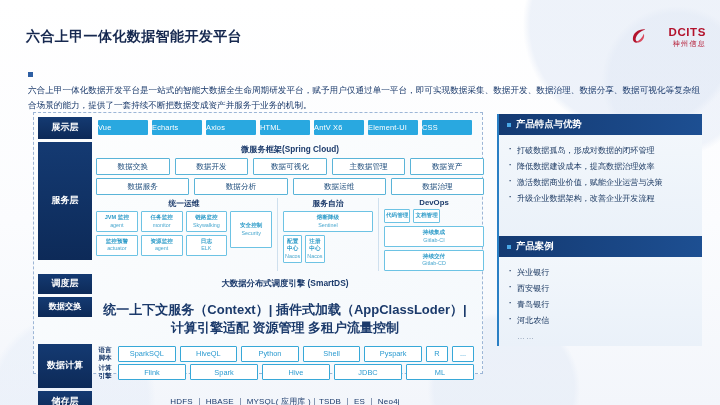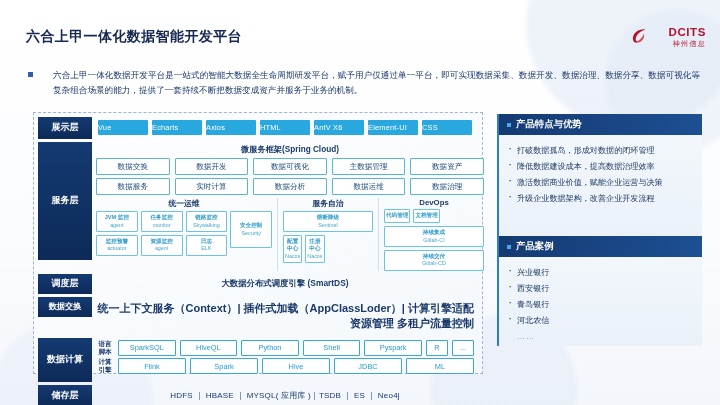--- a/index.html
+++ b/index.html
@@ -36,21 +36,21 @@
     display: block; margin-top: 1px; text-align: right;
   }
 
   .title {
     position: absolute; left: 26px; top: 28px;
     font-size: 14px; font-weight: bold; color: #16284f;
     letter-spacing: .4px;
   }
   .subtitle {
     position: absolute; left: 28px; top: 68px; width: 672px;
-    display: flex; gap: 20px; align-items: flex-start;
+    display: flex; gap: 6px; align-items: flex-start; flex-direction: column;
   }
   .sub-marker {
     width: 5px; height: 5px; background: #2e5fa3; flex: none;
     margin-top: 4px;
   }
   .sub-text {
     font-size: 8.6px; line-height: 1.75; color: #1b3a6b;
     text-align: justify;
   }
 
@@ -116,21 +116,21 @@
   .panel-a { width: 182px; flex: none; }
   .panel-b { width: 96px; flex: none; }
   .panel-c { width: 100px; flex: none; }
 
   
   .sched-title {
     text-align: center; font-size: 8.4px; font-weight: bold;
     color: #1b3a6b; padding: 4px 0 2px;
   }
   .mid-line {
-    text-align: right; font-size: 11px; color: #1b3a6b;
+    text-align: center; font-size: 13px; color: #1b3a6b;
     padding: 4px 0; font-weight: bold;
   }
 
   
   .crow { display: flex; align-items: center; gap: 4px; margin: 2px 0; }
   .ctag {
     width: 18px; flex: none; font-size: 6.6px; color: #1b3a6b;
     text-align: center; line-height: 1.25; font-weight: bold;
   }
   .clist { display: flex; gap: 4px; flex: 1; }
@@ -220,21 +220,20 @@
         <div class="microtitle">微服务框架(Spring Cloud)</div>
         <div class="grid5">
           <span class="cell">数据交换</span>
           <span class="cell">数据开发</span>
           <span class="cell">数据可视化</span>
           <span class="cell">主数据管理</span>
           <span class="cell">数据资产</span>
         </div>
         <div class="grid5">
           <span class="cell">数据服务</span>
-          <span class="cell">实时计算</span>
           <span class="cell">数据分析</span>
           <span class="cell">数据运维</span>
           <span class="cell">数据治理</span>
         </div>
 
         <div class="panels">
 
           <div class="panel panel-a">
             <div class="panel-title">统一运维</div>
             <div class="pgrid">

